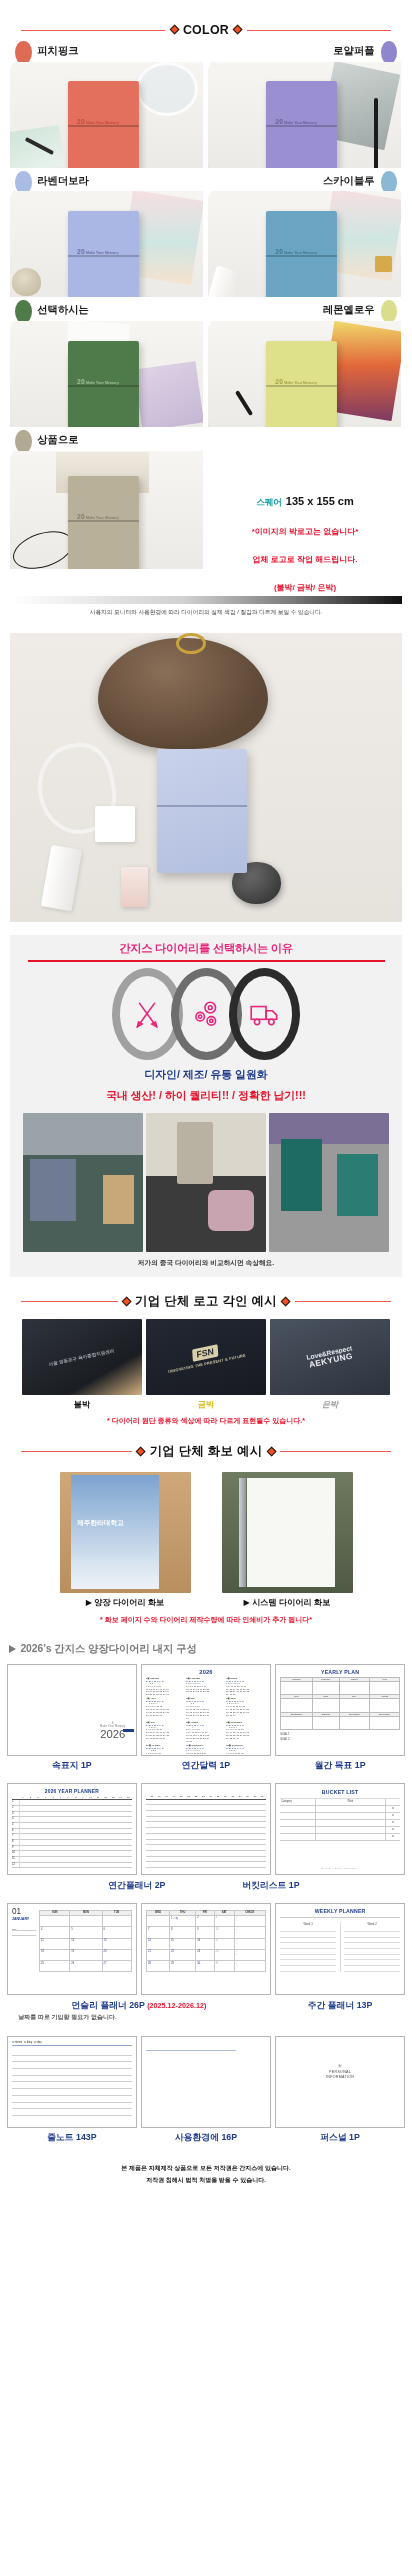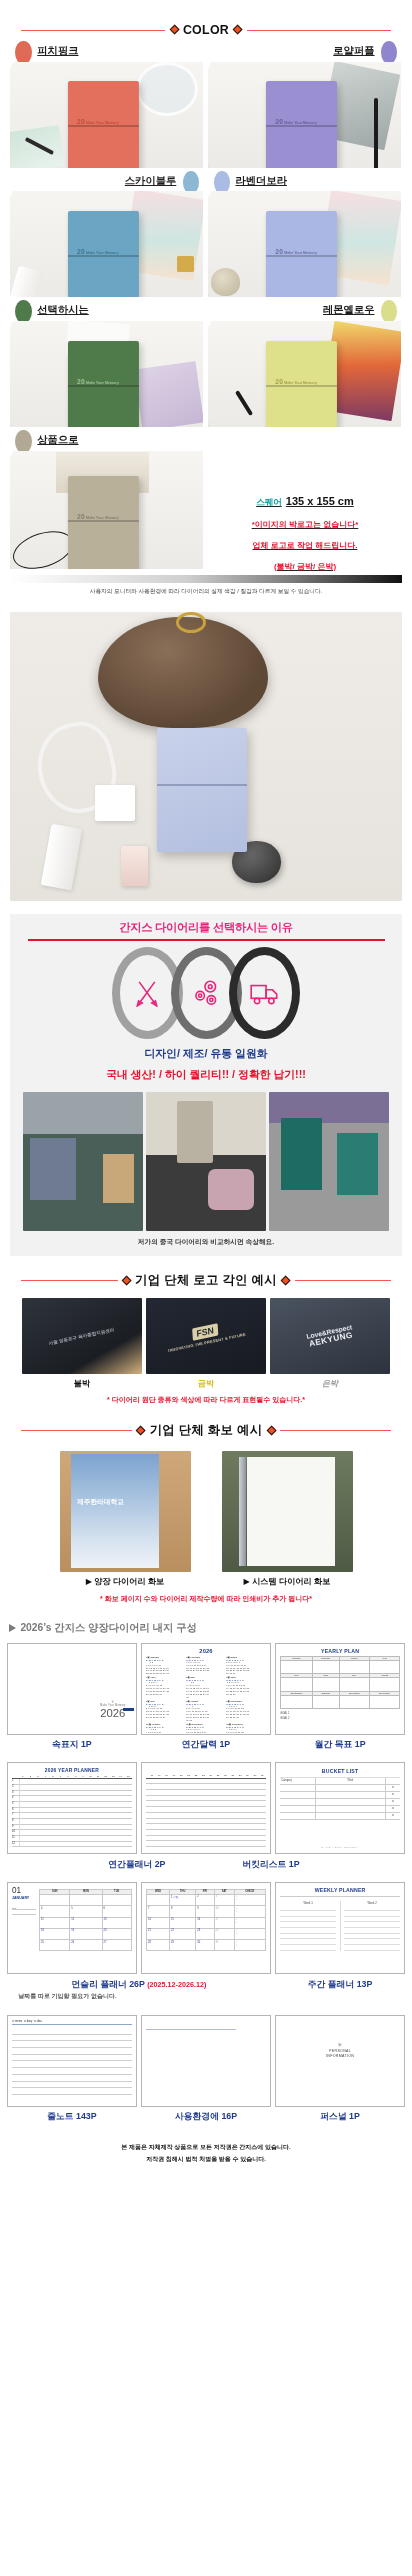--- a/index.html
+++ b/index.html
@@ -21,21 +21,21 @@
   .sec-head .dia {
     width: 7.2px; height: 7.2px; transform: rotate(45deg);
     background: #f4511e; border: 1px solid #1a1a1a; flex: none;
   }
   .sec-head .txt {
     font-size: 12.4px; font-weight: 800; letter-spacing: 0.3px;
     white-space: nowrap; color: #111;
   }
 
   
-  .color-wrap { margin-top: 3.1px; text-decoration: underline; }
+  .color-wrap { margin-top: 3.1px; }
   .color-row { display: flex; gap: 5.2px; padding: 0 10.3px; margin-bottom: 2.1px; }
   .color-cell { position: relative; width: 193px; }
   .color-label-bar {
     position: relative; height: 21.6px;
     display: flex; align-items: center;
   }
   .color-cell.left .color-label-bar { justify-content: flex-start; padding-left: 27px; }
   .color-cell.right .color-label-bar { justify-content: flex-end; padding-right: 27px; }
   .swatch {
     position: absolute; top: 1px;
@@ -68,21 +68,21 @@
   .photo .imprint {
     position: absolute; left: 9.3px; top: 36px;
     font-size: 3.6px; line-height: 1.5; opacity: .65; font-weight: 700;
   }
   .photo .imprint .big { font-size: 6.7px; font-weight: 800; letter-spacing: 0.3px; }
   .prop { position: absolute; border-radius: 1px; }
   .spec-line1 { font-size: 8.8px; font-weight: 700; }
   .spec-line1 .sq { color: #16a3a3; font-weight: 800; letter-spacing: -0.3px; }
   .spec-line1 .dim { color: #111; font-weight: 700; margin-left: 4.1px; font-size: 11px; }
   .spec-red { color: #e8112d; font-weight: 800; font-size: 8px; margin-top: 7.2px; }
-  .spec-red div { margin-top: 10px; }
+  .spec-red div { margin-top: 17px; }
 
   .monitor-note {
     text-align: center; font-size: 5.7px; color: #3a3a3a;
     padding: 5.2px 0 2.1px;
   }
   .gradient-bar {
     width: 392px; height: 8.2px; margin: 3.1px auto 0;
     background: linear-gradient(90deg, #ffffff 0%, #cfcfcf 45%, #7a7a7a 72%, #111 100%);
   }
 
@@ -329,51 +329,51 @@
             <div class="imprint" style="color:#4b4379">
               <span class="big">20</span>
               <span>Make Your Memory</span>
             </div>
           </div>
         </div>
       </div>
     </div>
 
     <div class="color-row">
+      <div class="color-cell left">
+        <div class="color-label-bar">
+          <div class="swatch" style="background:#aabbe4"></div>
+          <div class="color-name">라벤더보라</div>
+        </div>
+        <div class="photo">
+          <div class="wall"></div>
+          <div class="prop" style="right:5.2px;top:4.1px;width:72px;height:85px;background:linear-gradient(170deg,#f7dfe2,#cfe6e2 55%,#f6e2cf);transform:rotate(9deg)"></div>
+          <div class="prop" style="left:2.1px;top:77px;width:29px;height:28px;background:radial-gradient(circle at 40% 35%,#e3dcc8,#bdb49a);border-radius:50% 50% 45% 45%"></div>
+          <div class="book" style="background:#aab6e3">
+            <div class="band"></div>
+            <div class="imprint" style="color:#3f4a7e">
+              <span class="big">20</span>
+              <span>Make Your Memory</span>
+            </div>
+          </div>
+        </div>
+      </div>
       <div class="color-cell right">
         <div class="color-label-bar">
           <div class="color-name">스카이블루</div>
           <div class="swatch" style="background:#8db8d4"></div>
         </div>
         <div class="photo">
           <div class="wall"></div>
           <div class="prop" style="right:3.1px;top:3.1px;width:72px;height:82px;background:linear-gradient(170deg,#f7dfe2,#cfe6e2 55%,#f6e2cf);transform:rotate(9deg)"></div>
           <div class="prop" style="right:9.3px;top:65px;width:17.5px;height:15.5px;background:#d4aa4a;border-radius:1.5px"></div>
           <div class="prop" style="left:1px;top:77px;width:26px;height:54px;background:linear-gradient(90deg,#fff,#ece9e5);border-radius:3.1px;transform:rotate(16deg)"></div>
           <div class="book" style="background:#6aa5c4">
             <div class="band"></div>
             <div class="imprint" style="color:#2b5870">
-              <span class="big">20</span>
-              <span>Make Your Memory</span>
-            </div>
-          </div>
-        </div>
-      </div>
-      <div class="color-cell left">
-        <div class="color-label-bar">
-          <div class="swatch" style="background:#aabbe4"></div>
-          <div class="color-name">라벤더보라</div>
-        </div>
-        <div class="photo">
-          <div class="wall"></div>
-          <div class="prop" style="right:5.2px;top:4.1px;width:72px;height:85px;background:linear-gradient(170deg,#f7dfe2,#cfe6e2 55%,#f6e2cf);transform:rotate(9deg)"></div>
-          <div class="prop" style="left:2.1px;top:77px;width:29px;height:28px;background:radial-gradient(circle at 40% 35%,#e3dcc8,#bdb49a);border-radius:50% 50% 45% 45%"></div>
-          <div class="book" style="background:#aab6e3">
-            <div class="band"></div>
-            <div class="imprint" style="color:#3f4a7e">
               <span class="big">20</span>
               <span>Make Your Memory</span>
             </div>
           </div>
         </div>
       </div>
     </div>
 
     <div class="color-row">
       <div class="color-cell left">

